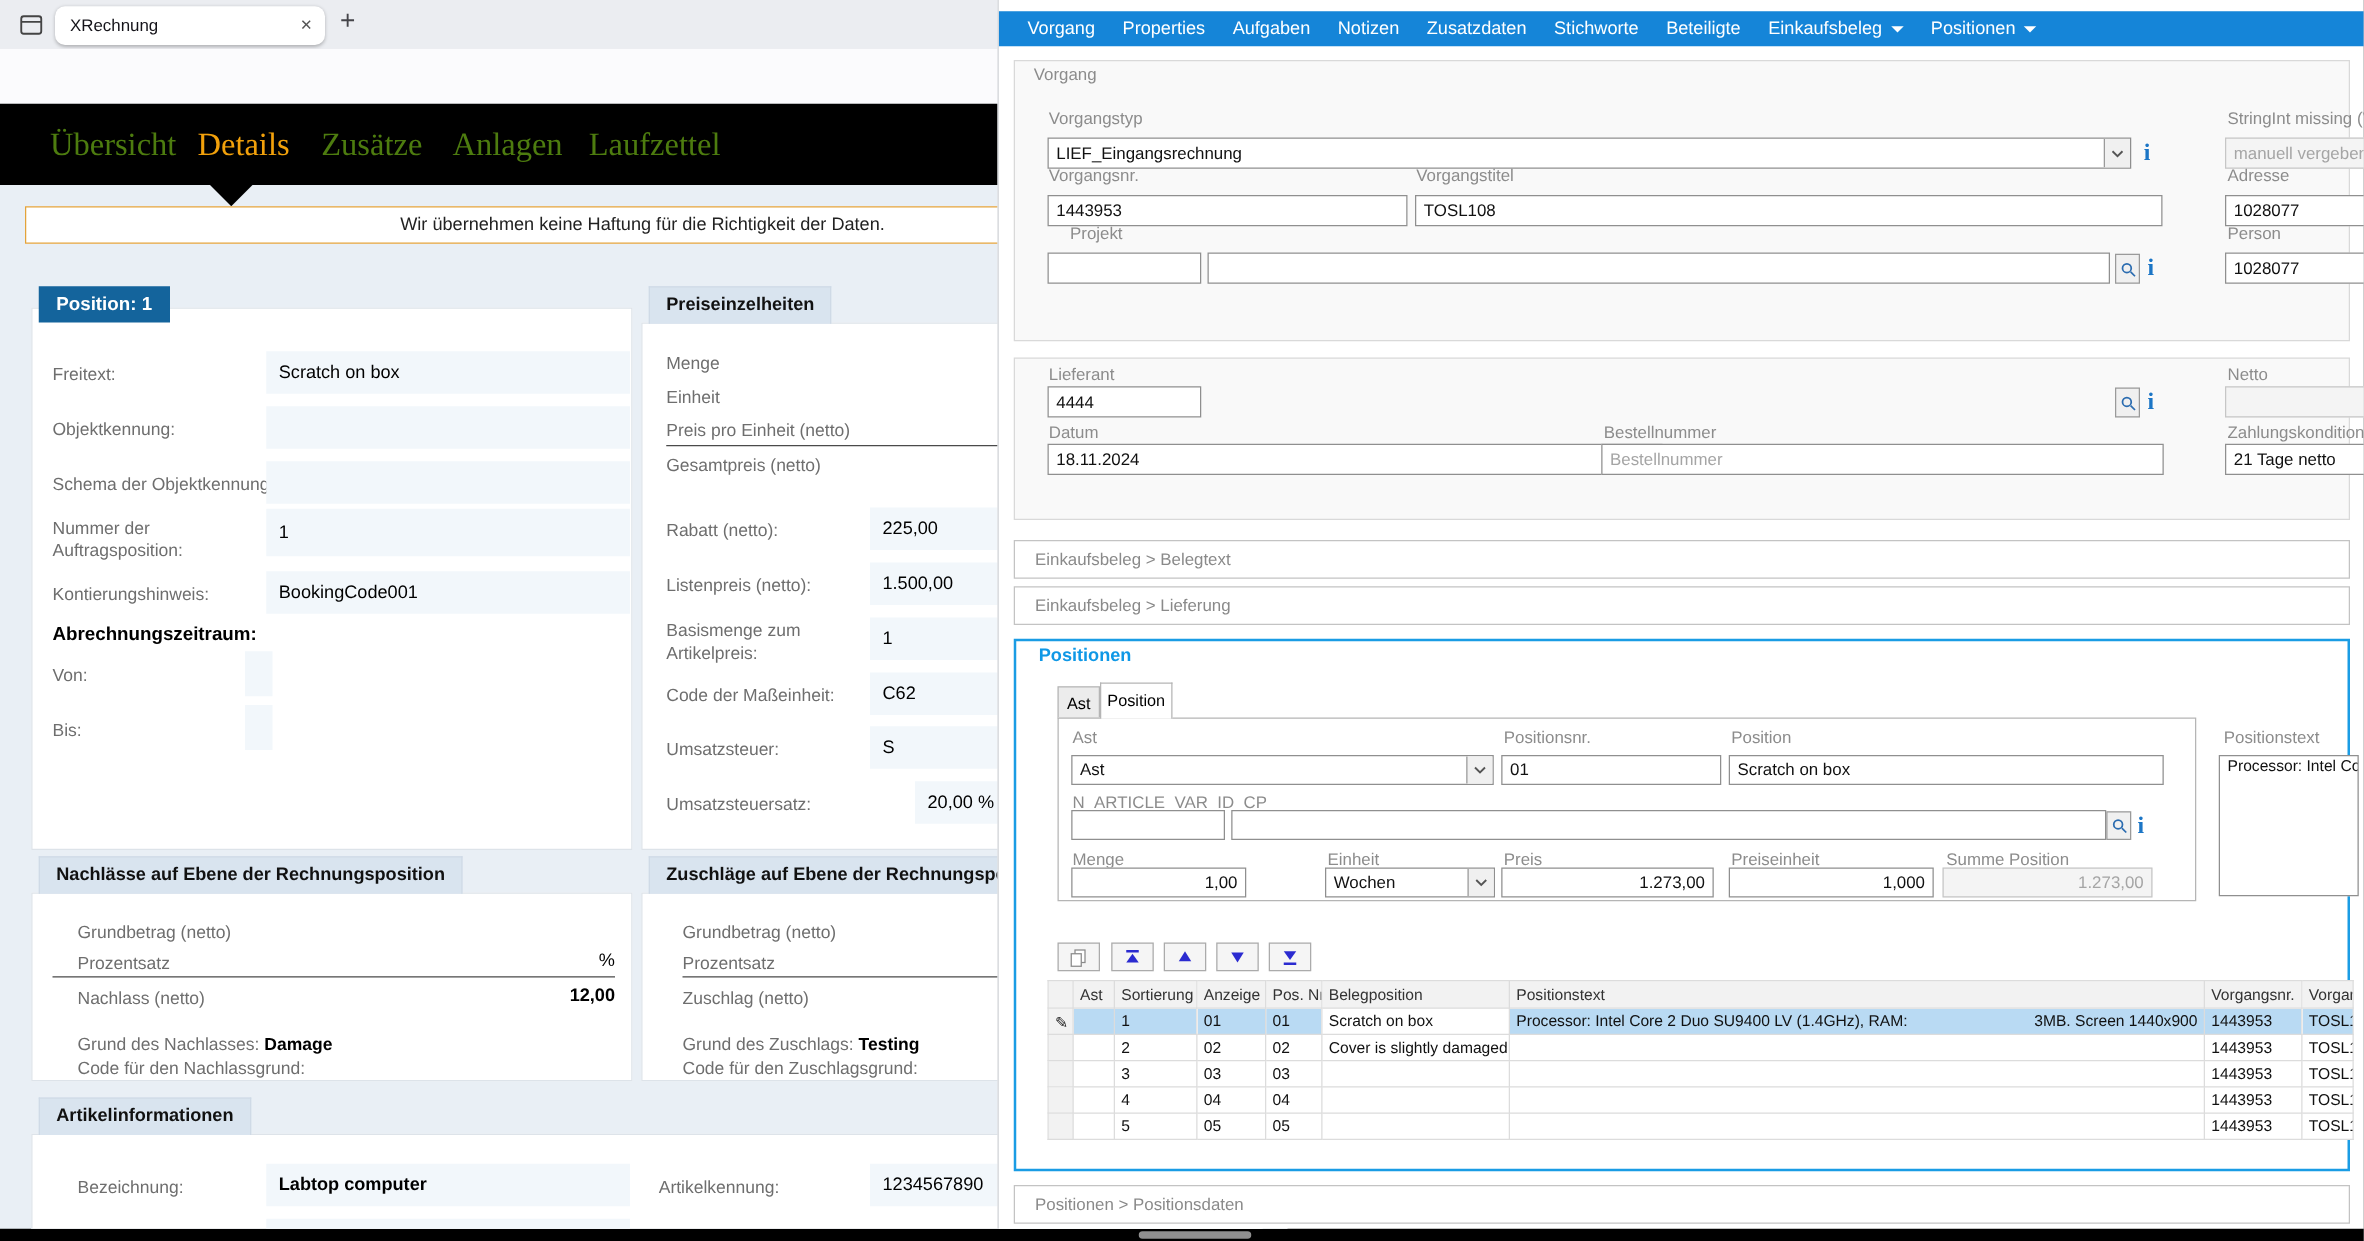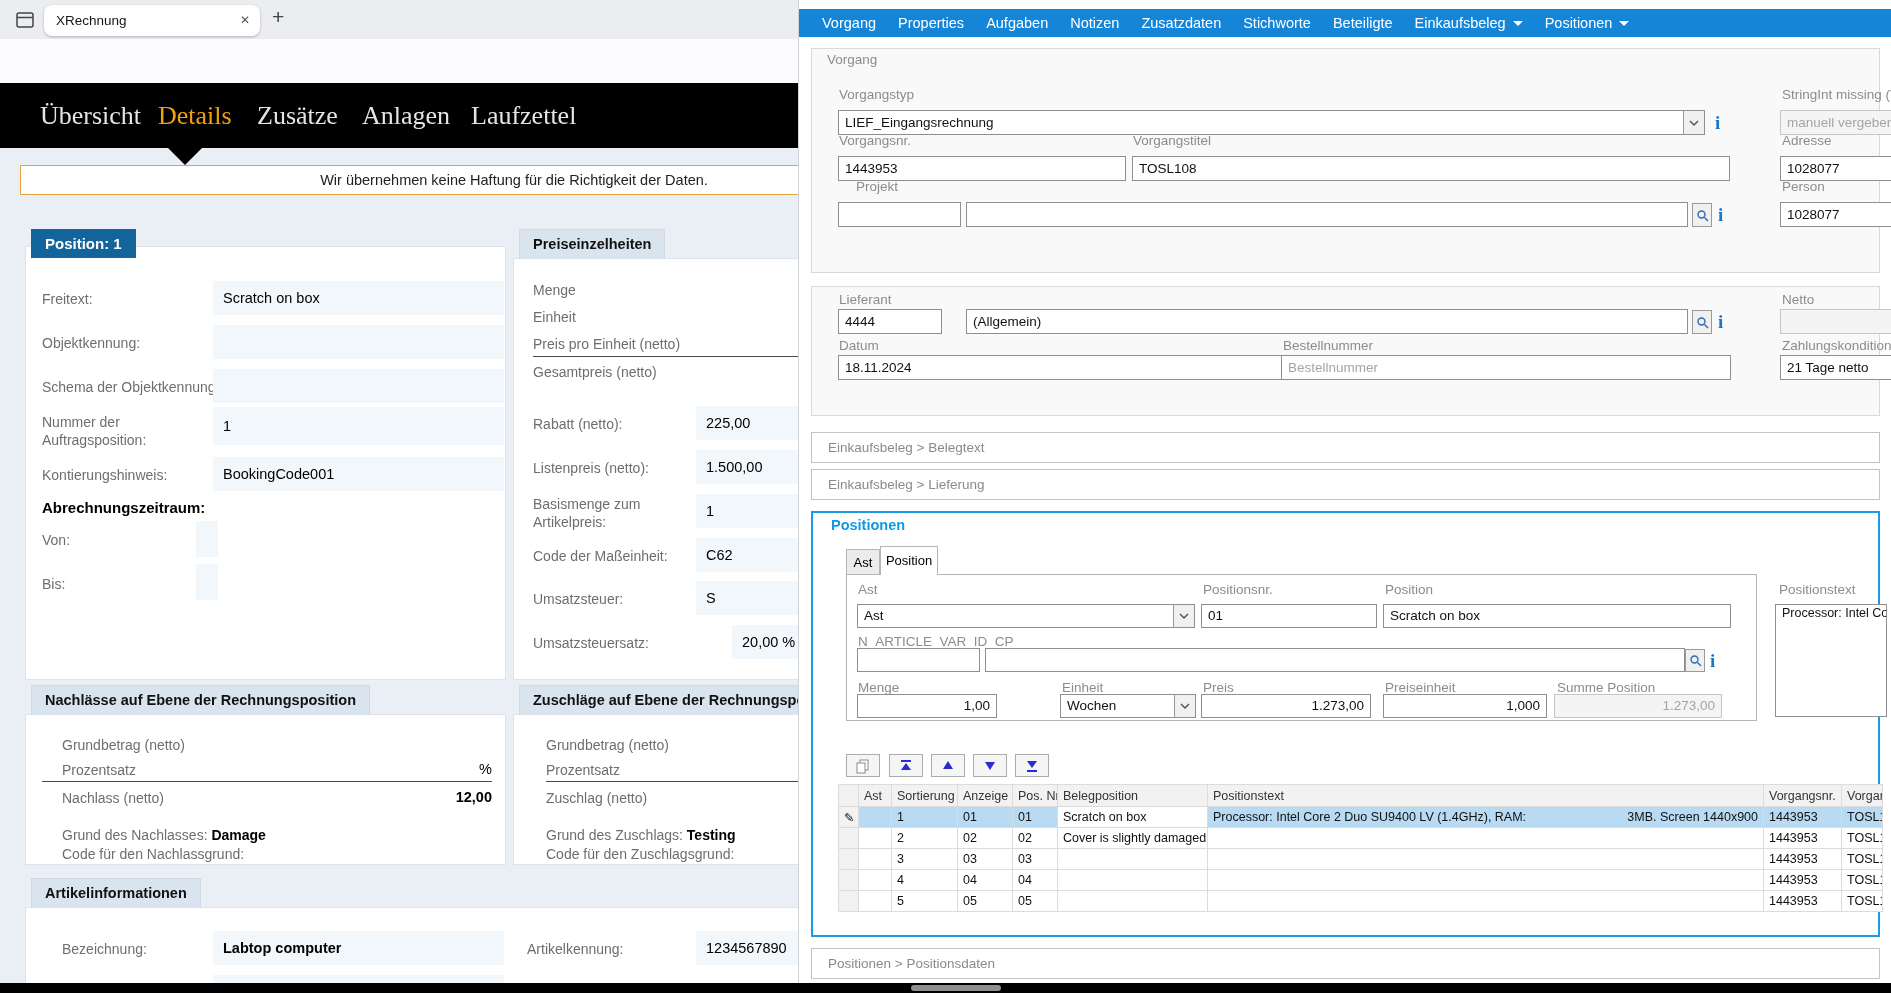--- a/index.html
+++ b/index.html
@@ -7,21 +7,21 @@
        font-family:"Liberation Sans",sans-serif;}
   
   #browser{position:absolute;left:0;top:0;width:1030px;height:983px;background:#e9eff5;overflow:hidden;z-index:1;}
   .tabstrip{position:absolute;left:0;top:0;width:100%;height:39px;background:#ebedf1;border-bottom:1px solid #d9dbe0;}
   .btab{position:absolute;left:44px;top:5px;width:216px;height:31px;background:#fff;border-radius:8px;
         box-shadow:0 1px 3px rgba(0,0,0,.25);font-size:13.5px;color:#15141a;line-height:31px;padding:0 12px;box-sizing:border-box;}
   .navrow{position:absolute;left:0;top:39px;width:100%;height:44px;background:#fbfbfd;}
   .navico{position:absolute;top:50px;font-size:18px;color:#3f3f43;}
   .pill{position:absolute;top:45px;height:31px;background:#f0f1f4;border-radius:16px;}
   .blackbar{position:absolute;left:0;top:83px;width:100%;height:65px;background:#000;}
-  .bnav{position:absolute;top:0;height:65px;line-height:65px;color:#e5e5e5;font-family:"Liberation Serif",serif;font-size:26px;}
+  .bnav{position:absolute;top:0;height:65px;line-height:65px;color:#4d7c0f;font-family:"Liberation Serif",serif;font-size:26px;}
   .tri{position:absolute;top:148px;width:0;height:0;border-left:17px solid transparent;border-right:17px solid transparent;border-top:17px solid #000;}
   .warn{position:absolute;left:20px;top:165px;width:986px;height:28px;background:#fff;border:1px solid #e3a33a;
         line-height:28px;text-align:center;font-size:14.5px;color:#222;}
   .panel{position:absolute;background:#fff;border:1px solid #dde3e9;box-sizing:border-box;}
   .ptab{position:absolute;height:29px;line-height:29px;background:#d9e4ef;border:1px solid #cfdae6;border-bottom:none;
         font-weight:bold;font-size:14.5px;color:#111;padding:0 13px;white-space:nowrap;}
   .badge{position:absolute;height:29px;line-height:29px;background:#14649c;color:#fff;font-weight:bold;font-size:15px;padding:0 14px;}
   .plbl{position:absolute;color:#6e6e6e;font-size:14px;line-height:18px;}
   .pvbox{position:absolute;background:#f2f7fb;font-size:14.5px;line-height:34px;height:34px;padding:0 10px;color:#000;
          white-space:nowrap;overflow:hidden;box-sizing:border-box;}
@@ -258,22 +258,21 @@
         <circle cx="5.5" cy="5.5" r="3.5" fill="none" stroke="#2b6cb0" stroke-width="1.4"></circle>
         <line x1="8.5" y1="8.5" x2="12" y2="12" stroke="#2b6cb0" stroke-width="1.4"></line>
       </svg>
   </span>
   <span class="iico" style="left:919px;top:205px;">i</span>
   <span class="albl" style="left:983px;top:179px;">Person</span>
   <div class="ainp" style="left:981px;top:202px;width:112px;">1028077</div>
 
   <div class="gbox" style="left:12px;top:286px;width:1069px;height:130px;"></div>
   <span class="albl" style="left:40px;top:292px;">Lieferant</span>
-  <div class="ainp" style="left:39px;top:309px;width:104px;">4444</div>
-  <div class="ainp" style="left:167px;top:309px;width:722px;">(Allgemein)</div>
+  <div class="ainp" style="left:39px;top:309px;width:123px;">4444</div>
   <span class="magbtn" style="left:893px;top:310px;width:20px;height:24px;">
     <svg width="13" height="13">
         <circle cx="5.5" cy="5.5" r="3.5" fill="none" stroke="#2b6cb0" stroke-width="1.4"></circle>
         <line x1="8.5" y1="8.5" x2="12" y2="12" stroke="#2b6cb0" stroke-width="1.4"></line>
       </svg>
   </span>
   <span class="iico" style="left:919px;top:312px;">i</span>
   <span class="albl" style="left:983px;top:292px;">Netto</span>
   <div class="ainp dis" style="left:981px;top:309px;width:112px;"></div>
 

